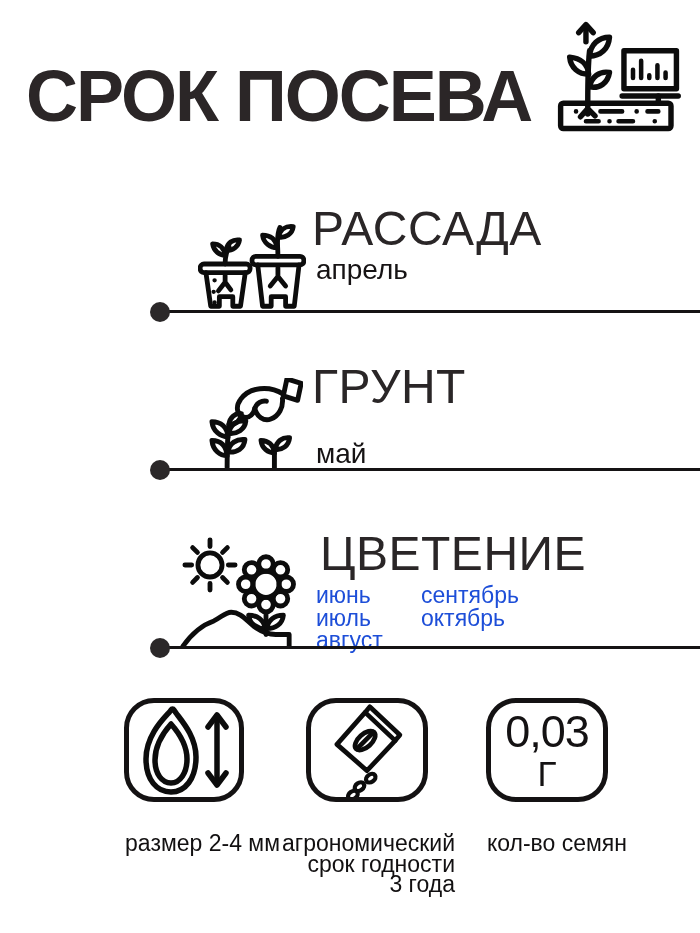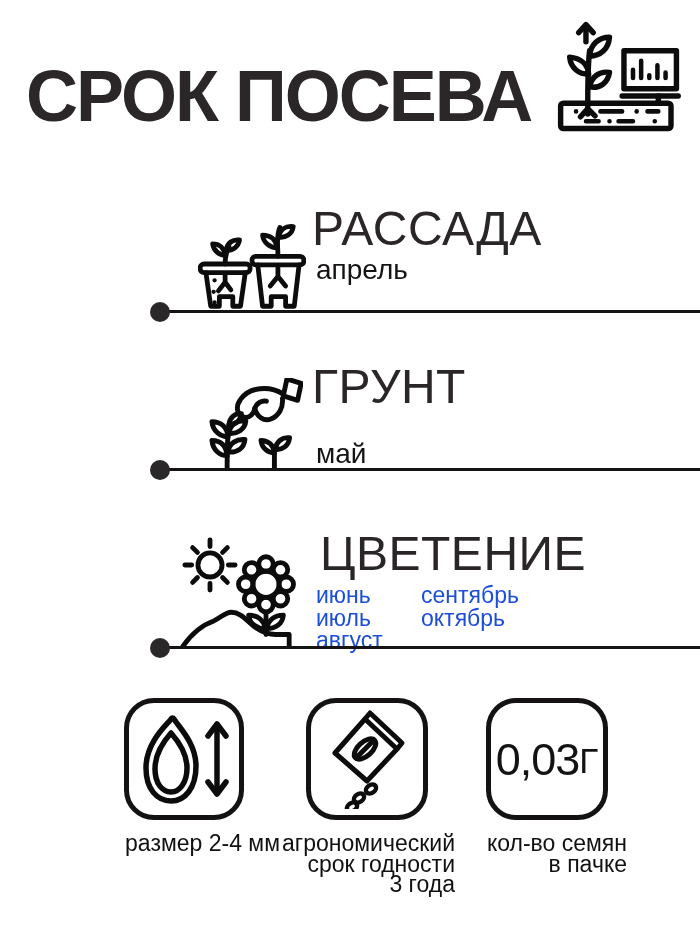--- a/index.html
+++ b/index.html
@@ -23,23 +23,23 @@
   }
   .months-col { font-size:23px; line-height:22.5px; color:#1d4ed8;margin-top:8px; }
   .timeline {
     position:absolute; left:160px; right:0; height:3px; background:#151314;
   }
   .timeline::before {
     content:""; position:absolute; left:-10px; top:-8.5px;
     width:20px; height:20px; border-radius:50%; background:#2b2829;
   }
   .badge {
-    position:absolute; top:698px; height:122px;
+    position:absolute; top:698px; height:104px;
     border:5px solid #141213; border-radius:30px;
-    display:flex; align-items:center; justify-content:center; flex-direction:row;
+    display:flex; align-items:center; justify-content:center; flex-direction:column;
     background:#ffffff;
   }
   .badge-value { font-size:45px; line-height:1; color:#141213; letter-spacing:-1px; white-space:nowrap; }
   .badge-unit  { font-size:35px; line-height:1; color:#141213; margin-top:2px; }
   .caption {
     position:absolute; top:833px; text-align:right;
     font-size:23px; line-height:20.5px; color:#121011;
   }
   svg { display:block; }
 </style>
@@ -162,16 +162,15 @@
   <div class="caption" style="left:60px; width:220px;">
     <div>размер 2-4 мм</div>
   </div>
   <div class="caption" style="left:245px; width:210px;">
     <div>агрономический</div>
     <div>срок годности</div>
     <div>3 года</div>
   </div>
   <div class="caption" style="left:407px; width:220px;">
     <div>кол-во семян</div>
-    <div>в пачке</div>
   </div>
 
 </div>
 
 </body></html>

